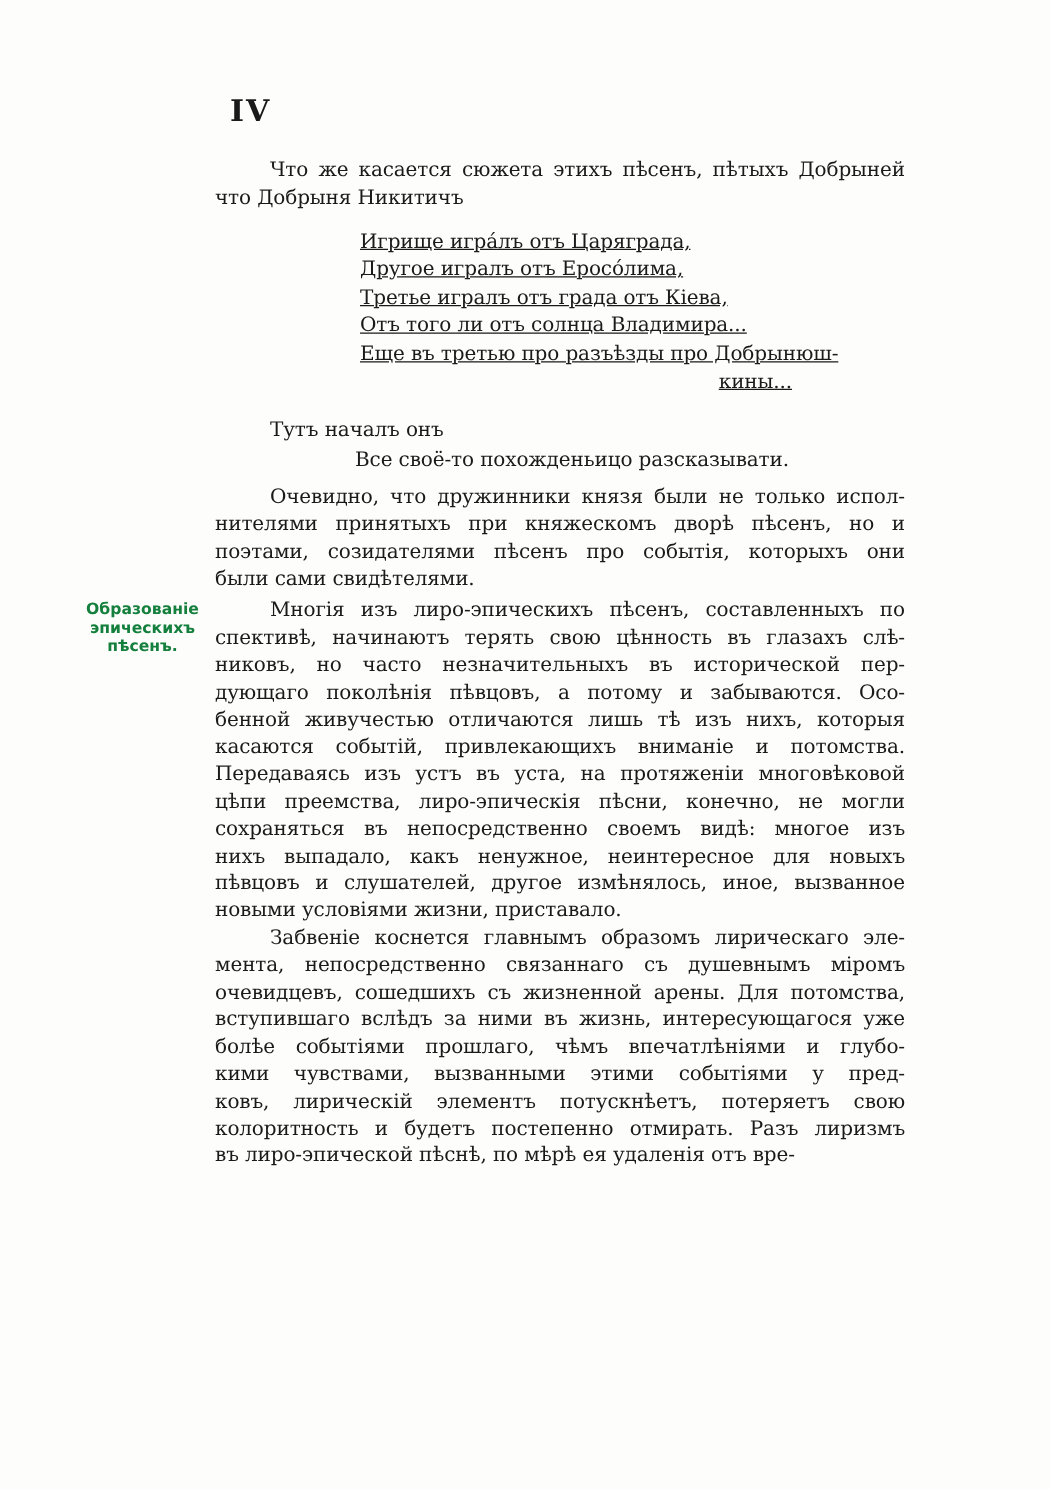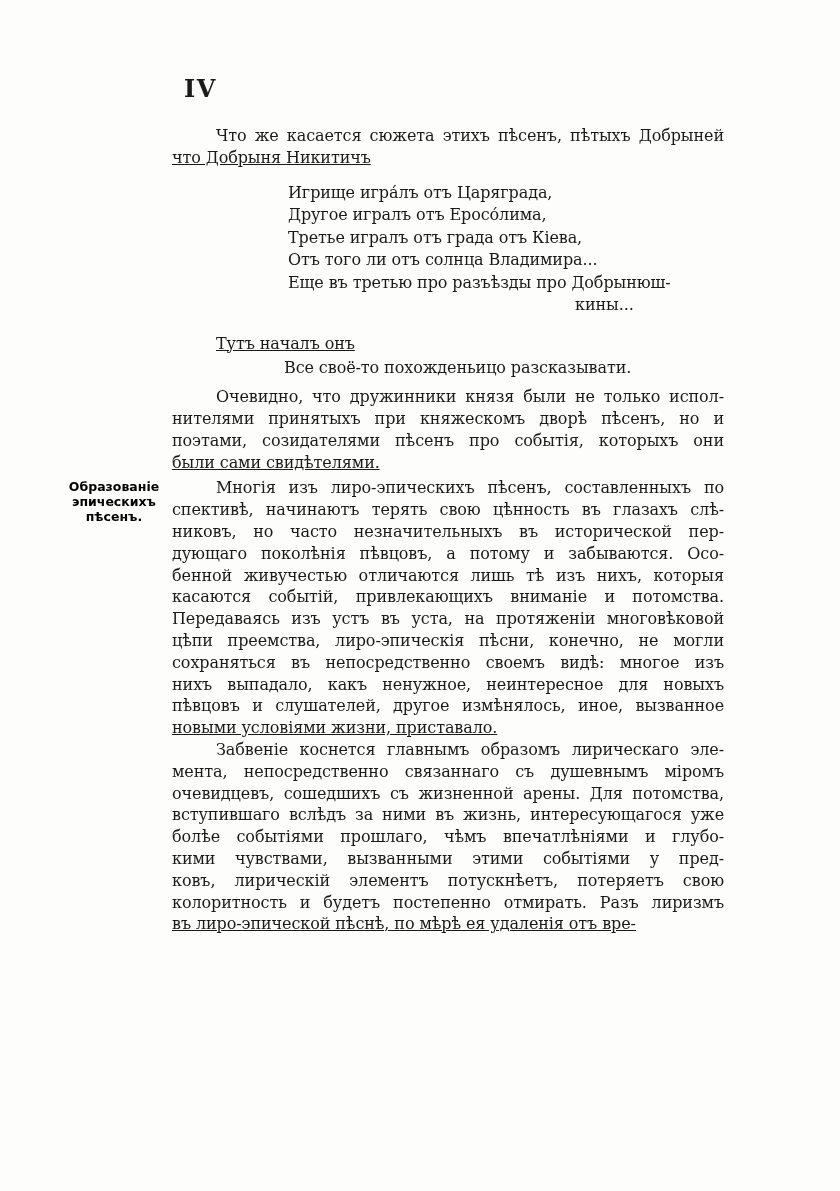--- a/index.html
+++ b/index.html
@@ -14,36 +14,36 @@
   }
   .pagenum{
     position:absolute;left:184px;top:74px;
     font-size:24px;font-weight:700;letter-spacing:1.5px;
   }
   .margin-note{
     position:absolute;left:58px;top:479px;width:112px;
     text-align:center;
     font-family:"DejaVu Sans",sans-serif;
     font-weight:700;font-size:12.5px;line-height:15px;
-    color:#000000;
+    color:#15803d;
   }
   .text-col{
     position:absolute;left:172px;top:125px;width:552px;
     font-size:16px;line-height:21.8px;letter-spacing:-0.1px;
   }
   .block{margin:0;}
   .line{
     text-align:justify;
     text-align-last:justify;
   }
   .line.first{text-indent:44px;}
-  .line.last{text-align-last:left;text-decoration:underline;}
+  .line.last{text-align-last:left;}
   
   .verse{margin-top:13px;margin-left:116px;}
-  .verse .line{text-align:center;text-align-last:left;line-height:22.5px;}
+  .verse .line{text-align:center;text-align-last:left;line-height:22.5px;text-decoration:underline;}
   .verse .line.hang{padding-left:287px;}
   
   .verse2{margin-top:3px;margin-left:112px;}
   .verse2 .line{text-align:right;text-align-last:left;}
   
   .block:nth-child(3){margin-top:16px;}
   .block:nth-child(4){margin-top:3px;}
   .block:nth-child(5){margin-top:7px;}
   .block:nth-child(6){margin-top:4px;}
   .block:nth-child(7){margin-top:0px;}

